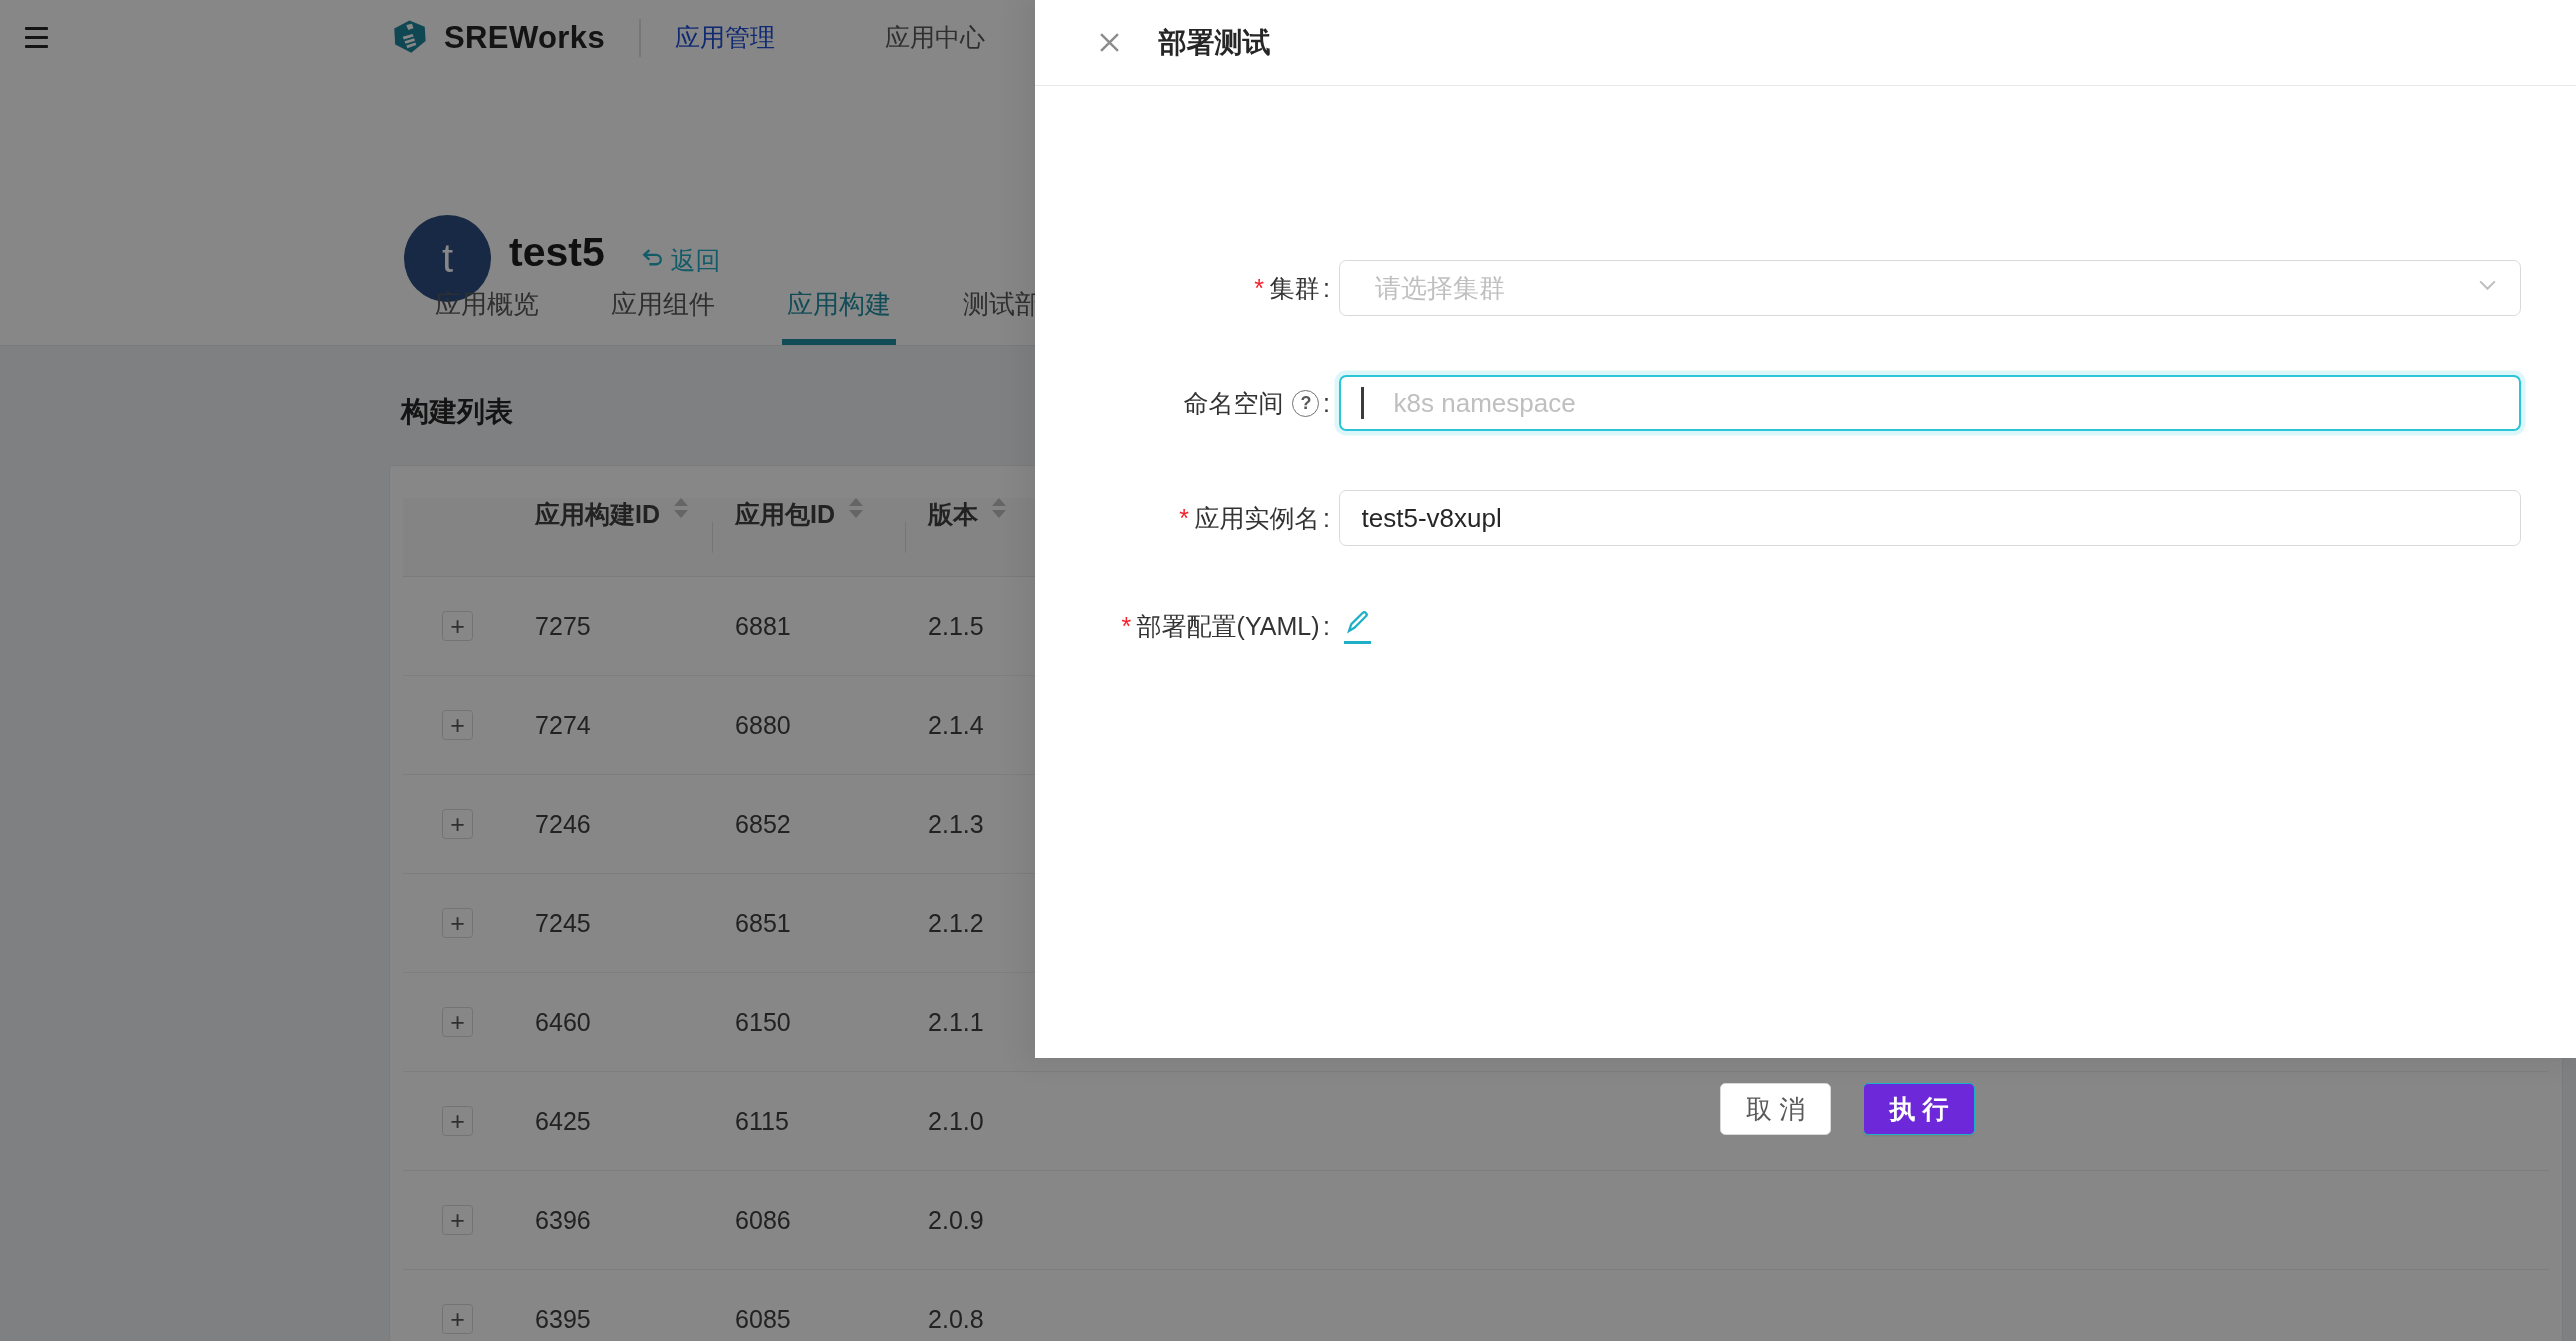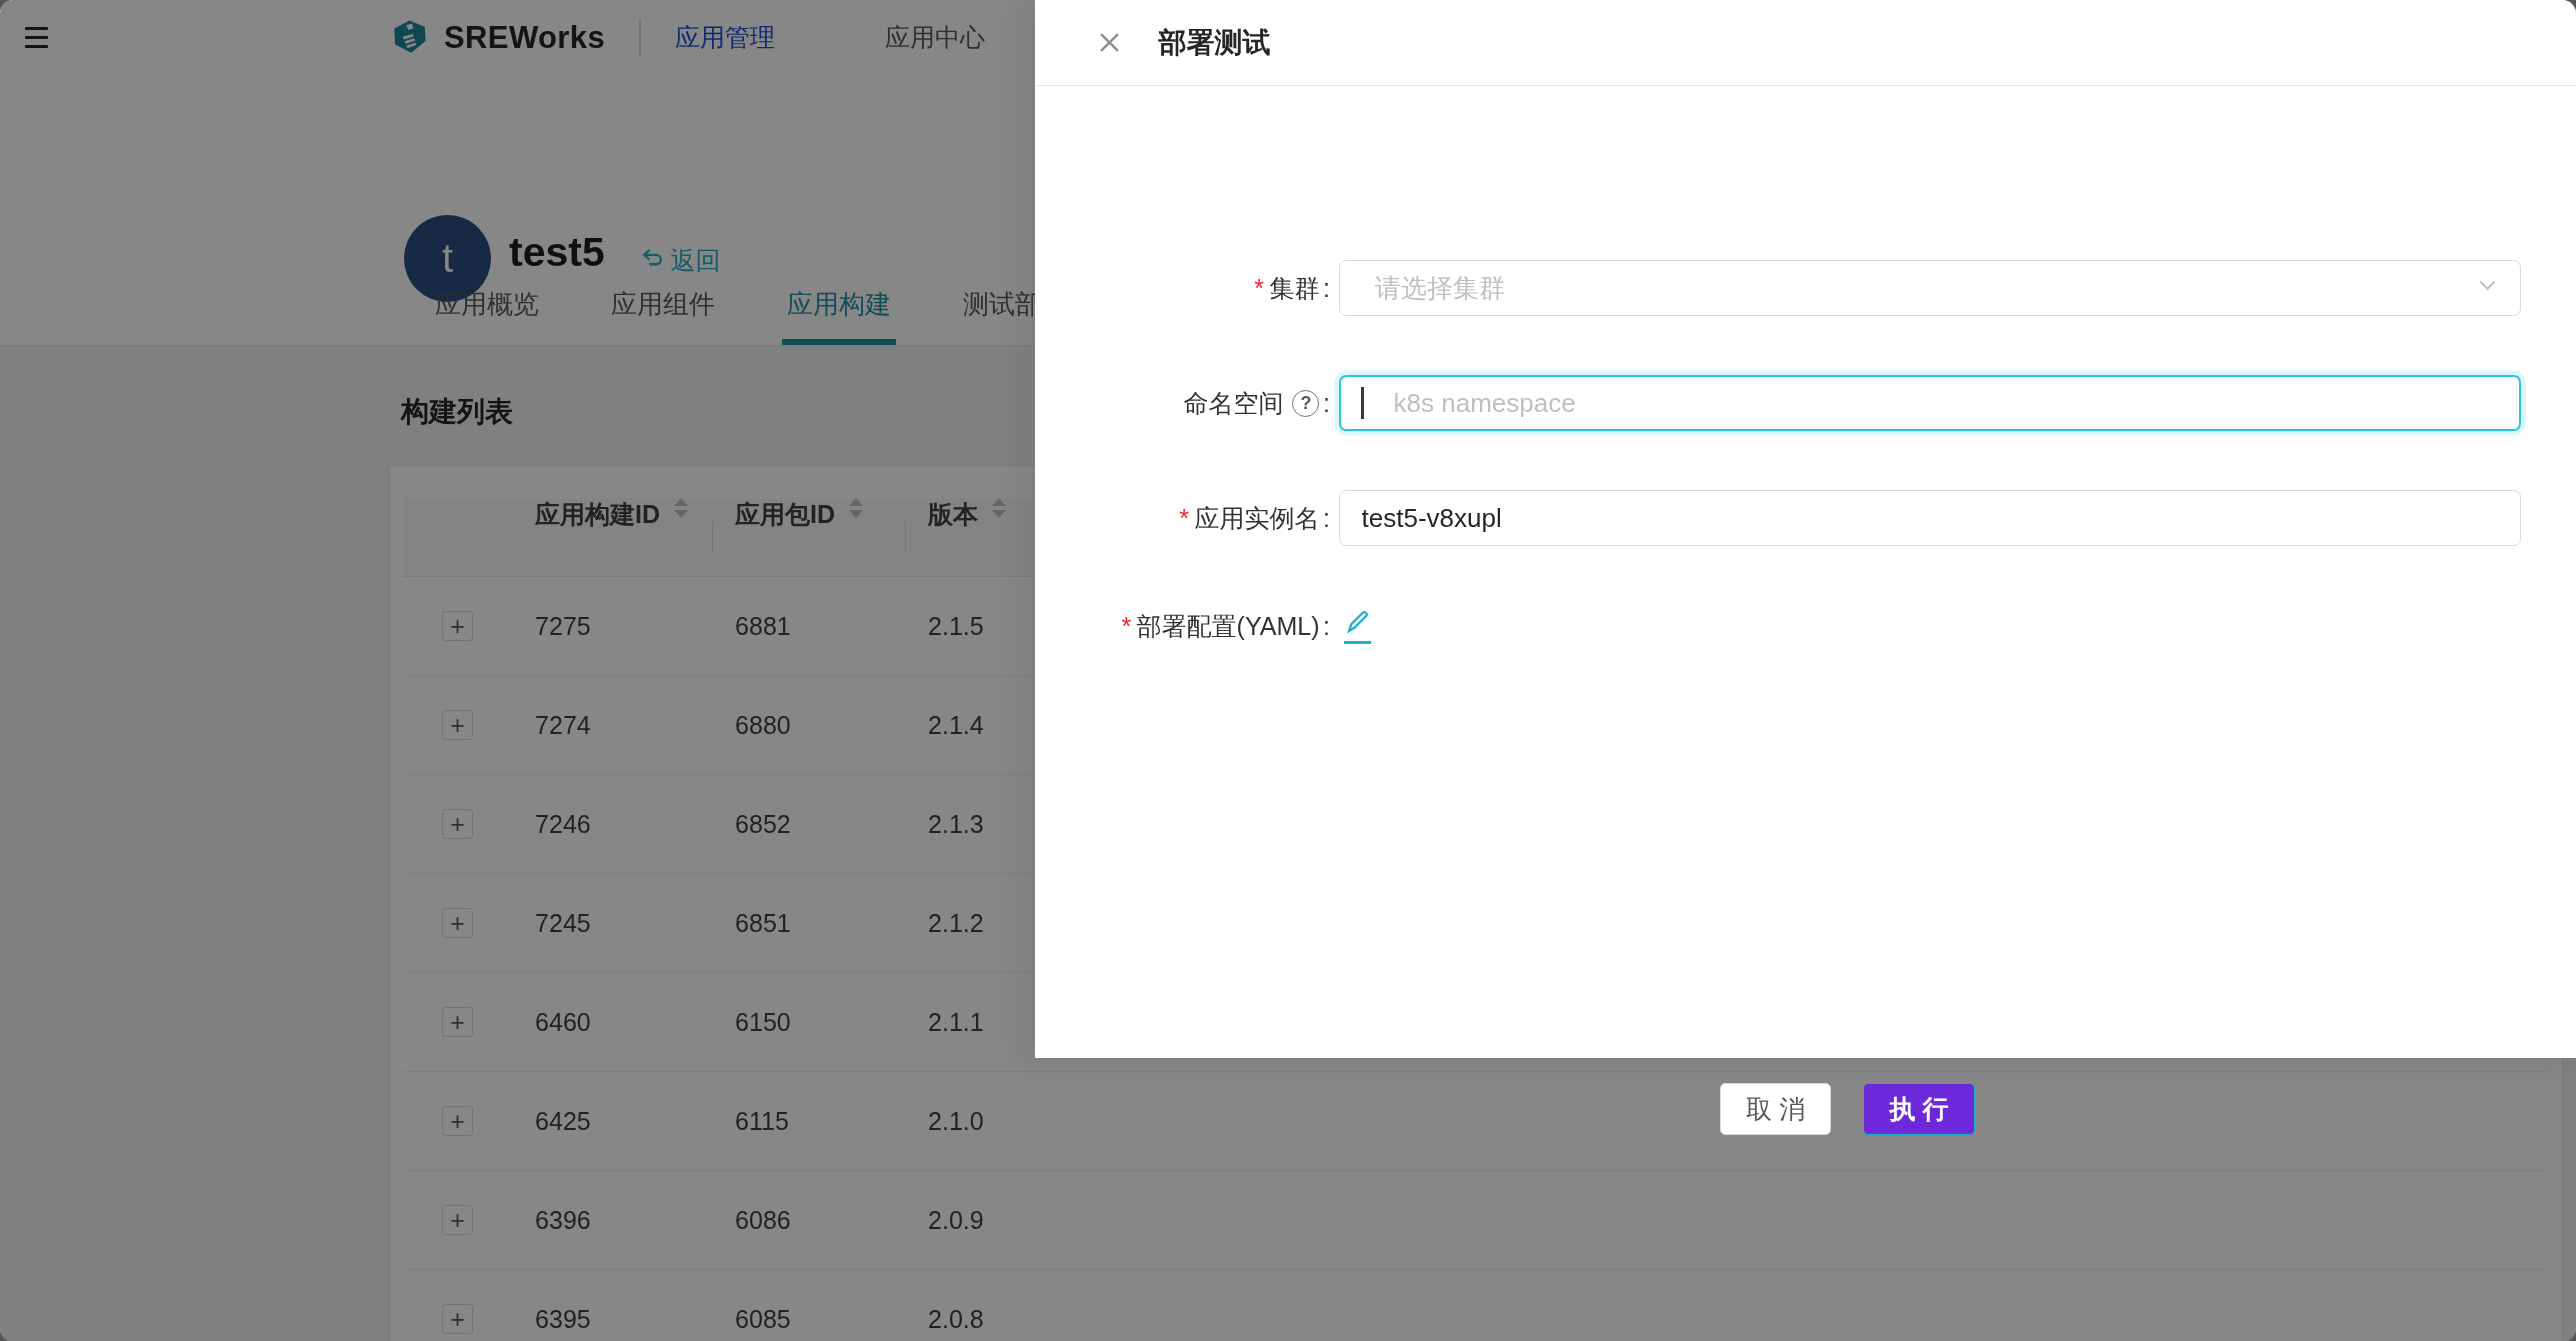--- a/index.html
+++ b/index.html
@@ -1,19 +1,19 @@
 <!DOCTYPE html>
 <html style="font-size:14.4px"><head>
 <meta charset="utf-8">
 <style>
   * { margin:0; padding:0; box-sizing:border-box; }
   html,body { background:#555; }
   .screen{
     position:relative; width:2576px; height:1342px; overflow:hidden;
-    background:#f0f2f5; font-family:"Liberation Sans",sans-serif; color:#262626;border-radius:14px;
+    background:#f0f2f5; font-family:"Liberation Sans",sans-serif; color:#262626;
   }
   
   .topbar{
     position:absolute; top:0; left:0; right:0; height:75px; background:#fff;
     display:flex; align-items:center; box-shadow:0 0.9px 3.6px rgba(0,21,41,.08); z-index:1;
   }
   .hamburger{ margin-left:25px; width:23.4px; display:flex; flex-direction:column; gap:5.4px; cursor:pointer;}
   .hamburger i{ display:block; height:3.6px; background:#262626; border-radius:0.9px;}
   .brand{ margin-left:340px; display:flex; align-items:center; gap:12.6px;}
   .brand-name{ font-size:31px; font-weight:700; color:#262626; letter-spacing:0.4px;}

